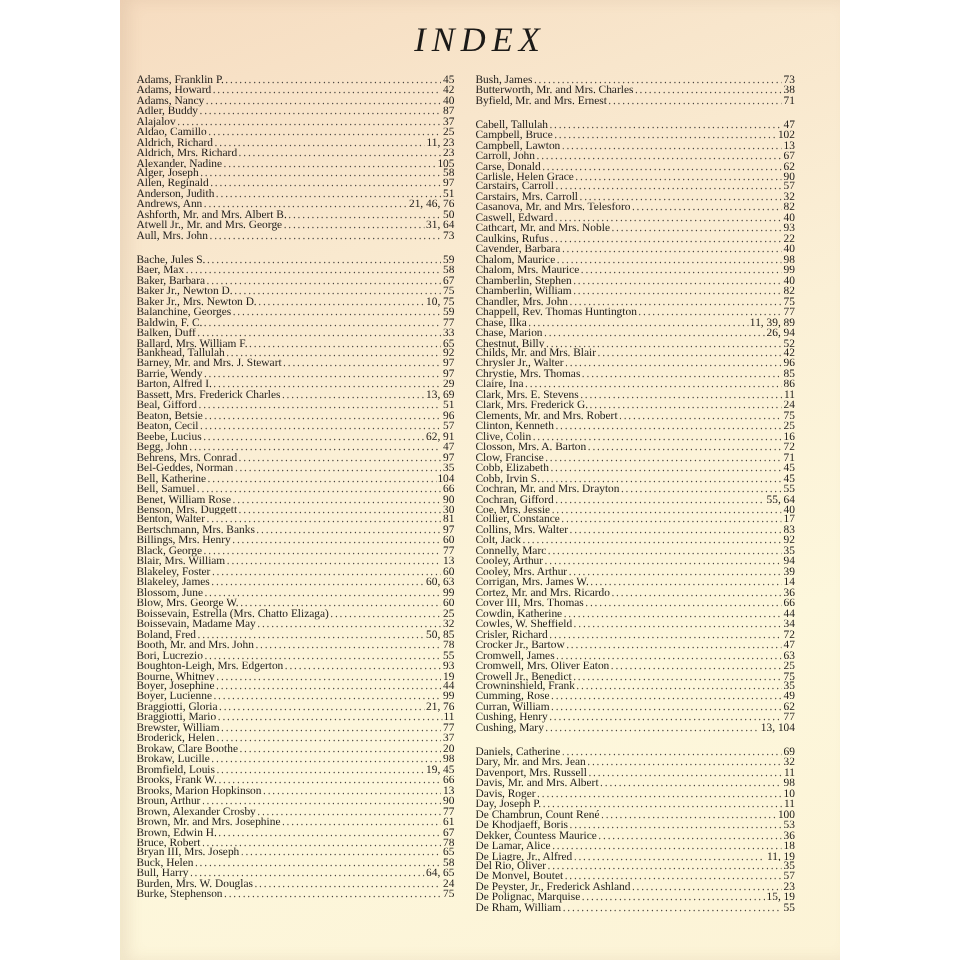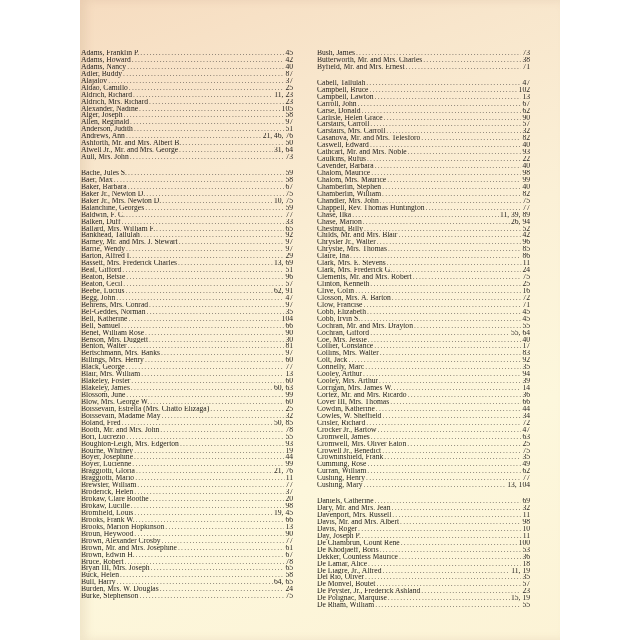--- a/index.html
+++ b/index.html
@@ -34,21 +34,21 @@
       letter-spacing: 4px;
       color: #1c1a18;
     }
     .col {
       position: absolute;
       top: 50px;
       font-size: 7.6px;
       line-height: 6.95px;
       color: #1d1b19;
     }
-    .col-left { left: 1px; width: 212px; }
+    .col-left { left: 11px; width: 212px; }
     .col-right { left: 237px; width: 213px; }
     .entry {
       display: flex;
       align-items: baseline;
       white-space: nowrap;
       height: 6.95px;
       overflow: hidden;
     }
     .entry .name { flex: 0 0 auto; }
     .entry .dots {
@@ -62,20 +62,21 @@
     .entry .dots::before {
       content: "................................................................................................................................................";
     }
     .entry .pages { flex: 0 0 auto; text-align: right; }
     .gap { height: 9px; }
   </style>
 </head>
 <body>
 
 <div class="page">
+  <div class="title">INDEX</div>
   <div class="col col-left">
       <div class="entry">
         <span class="name">Adams, Franklin P.</span>
         <span class="dots"></span>
         <span class="pages">45</span>
       </div>
       <div class="entry">
         <span class="name">Adams, Howard</span>
         <span class="dots"></span>
         <span class="pages">42</span>
@@ -405,21 +406,21 @@
         <span class="name">Brooks, Frank W.</span>
         <span class="dots"></span>
         <span class="pages">66</span>
       </div>
       <div class="entry">
         <span class="name">Brooks, Marion Hopkinson</span>
         <span class="dots"></span>
         <span class="pages">13</span>
       </div>
       <div class="entry">
-        <span class="name">Broun, Heywood</span>
+        <span class="name">Broun, Arthur</span>
         <span class="dots"></span>
         <span class="pages">90</span>
       </div>
       <div class="entry">
         <span class="name">Brown, Alexander Crosby</span>
         <span class="dots"></span>
         <span class="pages">77</span>
       </div>
       <div class="entry">
         <span class="name">Brown, Mr. and Mrs. Josephine</span>

